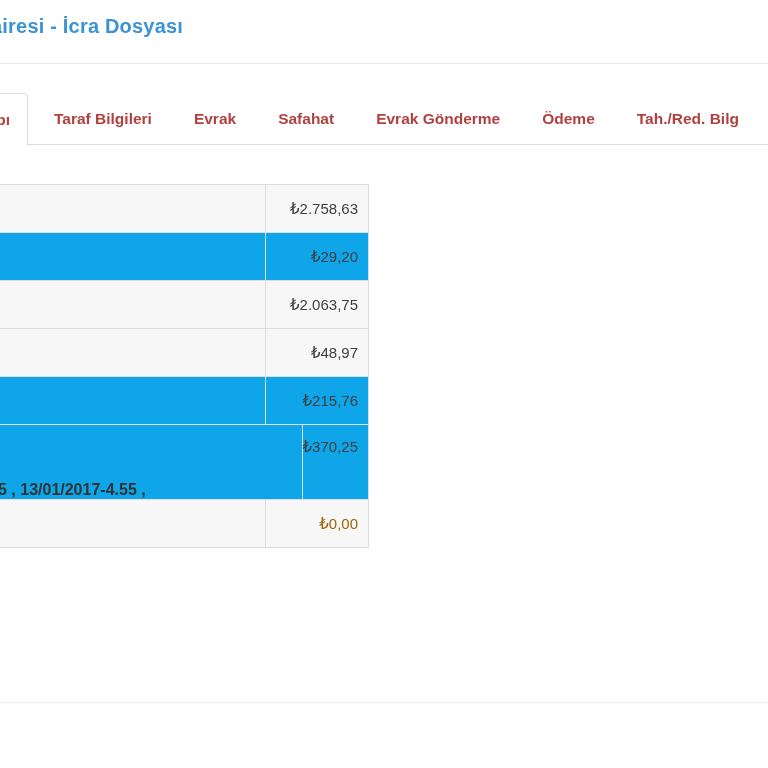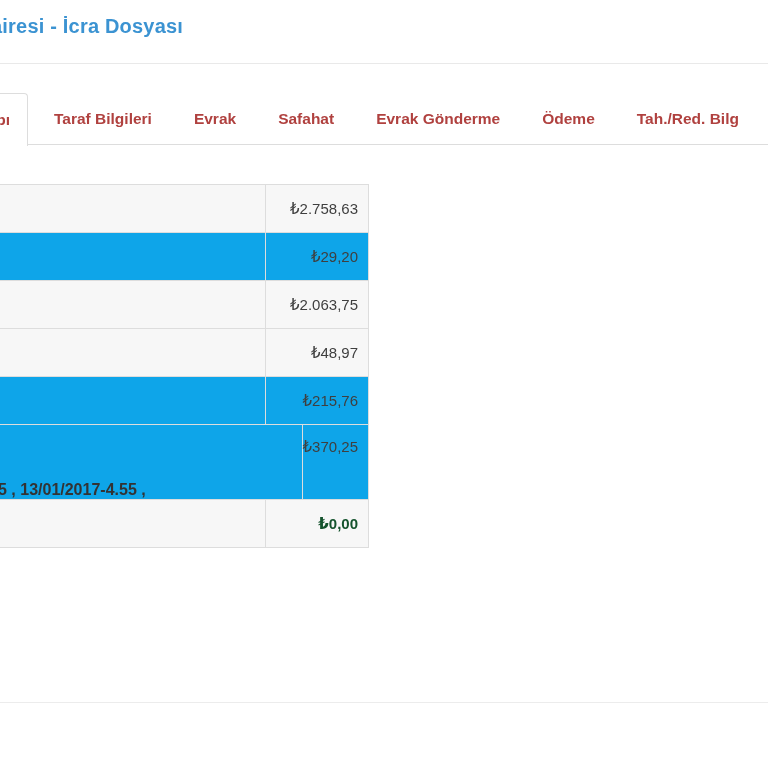--- a/index.html
+++ b/index.html
@@ -67,21 +67,21 @@
     display:inline-block; margin-left:-2px;
     font-weight:bold; font-size:16px; color:#333;
   }
   .cell-amount {
     flex:1; height:100%;
     display:flex; align-items:center; justify-content:flex-end;
     border-left:1px solid #ddd;
     padding-right:10px;
   }
   .trow.tall .cell-amount { align-items:flex-start; padding-top:13px; }
-  .amount-red { color:#14532d; font-weight:bold; }
+  .amount-red { color:#a16207; font-weight:normal; }
 
   
   .footer-divider {
     position:absolute; top:702px; left:0; width:768px; height:1px;
     background:#ececec;
   }
 </style>
 </head>
 <body>
 

